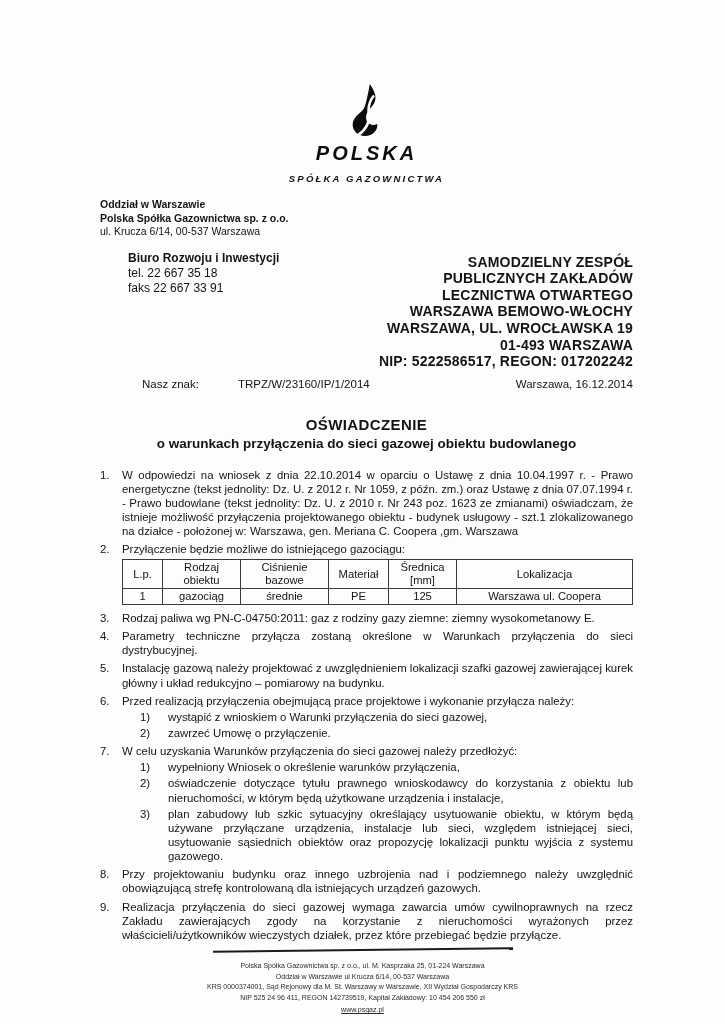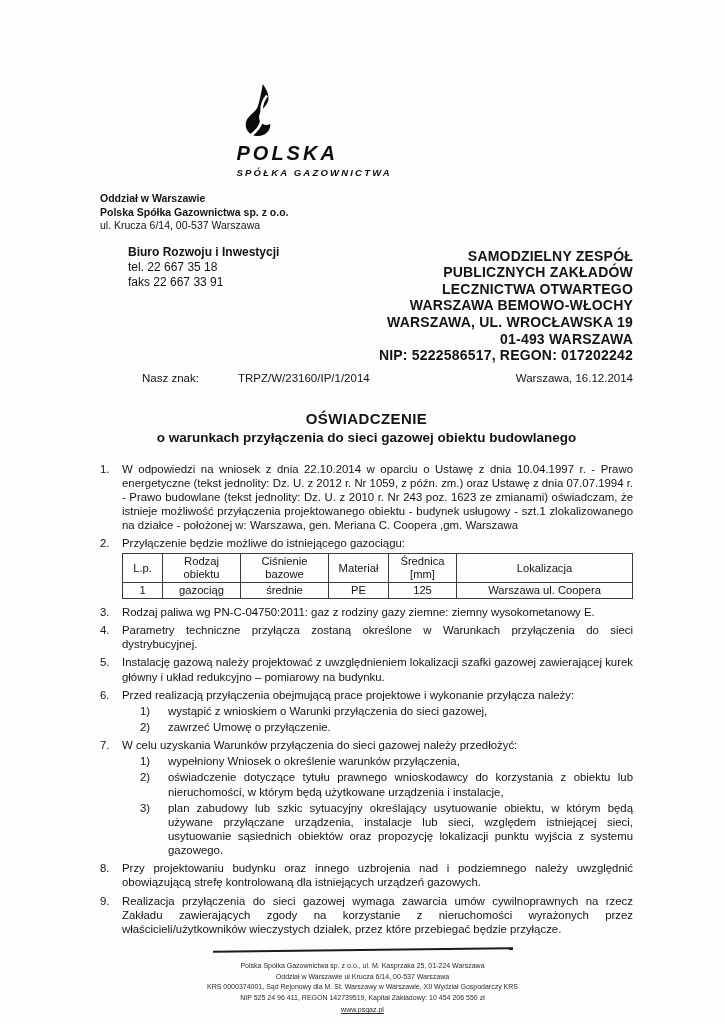--- a/index.html
+++ b/index.html
@@ -14,30 +14,30 @@
     position:relative;
     width:725px;height:1024px;
     background:#fdfdfc;
     overflow:hidden;
     box-sizing:border-box;
     padding:84px 92px 0 100px;
   }
   
   .logo{
     width:260px;margin:0 auto;
-    display:flex;flex-direction:column;
+    display:flex;flex-direction:column;align-items:center;
   }
   .logo svg{display:block;width:46px;height:56px;}
   .logo-name{
     font-size:20px;font-weight:bold;font-style:italic;
     letter-spacing:3px;margin-top:2px;color:#0d0d0d;
   }
   .logo-sub{
     font-size:9.5px;font-weight:bold;font-style:italic;
-    letter-spacing:2.2px;margin-top:2px;color:#0d0d0d;
+    letter-spacing:2.2px;margin-top:8px;color:#0d0d0d;
   }
   
   .sender{margin-top:14px;font-size:10.5px;line-height:1.3;}
   .sender .b{font-weight:bold;}
   .two-col{display:flex;justify-content:space-between;margin-top:12px;margin-left:28px;}
   .bureau{font-size:12px;line-height:1.25;}
   .bureau .b{font-weight:bold;}
   .recipient{
     text-align:right;font-size:14px;line-height:1.18;
     font-weight:bold;letter-spacing:.2px;margin-top:3px;

